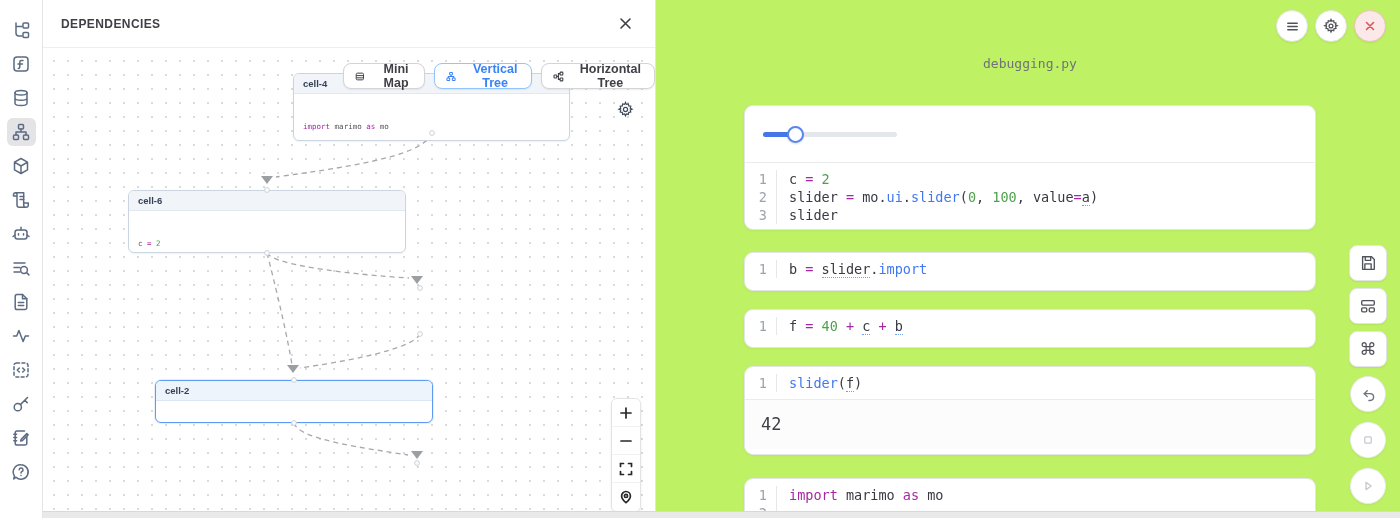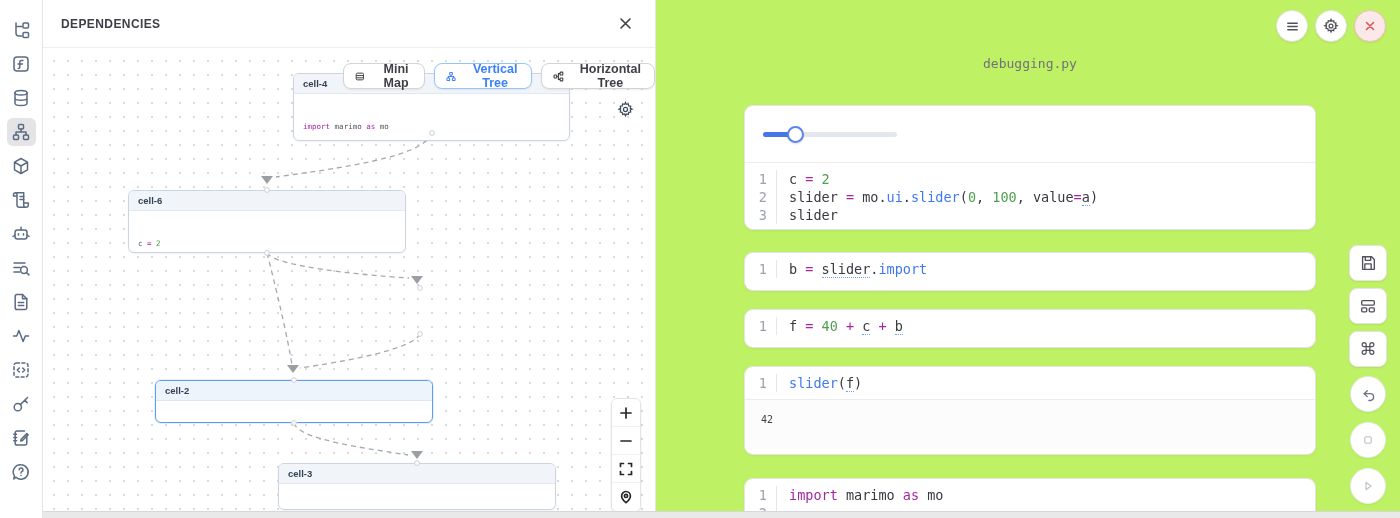--- a/index.html
+++ b/index.html
@@ -73,21 +73,21 @@
   .ln { flex:0 0 32px; text-align:right; padding-right:9px; color:#9ca3af; border-right:1px solid #e5e7eb; }
   .code { padding-left:12px; white-space:pre; color:#383a42; }
   .tok-kw { color:#a626a4; font-weight:normal; }
   .tok-op { color:#a626a4; }
   .tok-num { color:#50a14f; }
   .tok-fn { color:#4078f2; }
   .tok-pl { color:inherit; }
   .tok-un { border-bottom:1.5px dotted #6ea0f5; }
   .out-top { height:57px; border-bottom:1px solid #ececef; display:flex; align-items:center; padding-left:18px; }
   .out-bottom { border-top:1px solid #ececef; background:#fcfcfc; padding:14px 16px;
-    font-family:"DejaVu Sans Mono", monospace; font-size:10px; color:#3f3f46; min-height:50px; }
+    font-family:"DejaVu Sans Mono", monospace; font-size:17px; color:#3f3f46; min-height:50px; }
 
   .slider { position:relative; width:134px; height:17px; cursor:pointer; }
   .slider .track { position:absolute; top:6px; left:0; width:134px; height:5px; background:#e4e7ec; border-radius:3px; }
   .slider .fill { position:absolute; top:6px; left:0; height:5px; background:#4677e8; border-radius:3px; }
   .slider .thumb { position:absolute; top:0; width:17px; height:17px; border-radius:50%; background:#fff;
     border:2px solid #5a86ea; box-shadow:0 1px 2px rgba(0,0,0,.15); }
 
   .side-actions { position:absolute; right:13px; top:245px; display:flex; flex-direction:column; gap:6px; z-index:6; }
   .sq-btn { width:38px; height:36px; border-radius:8px; background:#fff; border:1px solid #e4e4e7;
     box-shadow:0 1px 2px rgba(0,0,0,.07); display:flex; align-items:center; justify-content:center; cursor:pointer;
@@ -241,26 +241,20 @@
           
           
         </div>
       </div>
       <div class="gcell selected" style="left:112px; top:332px; width:278px; height:43px;">
         <div class="ghead">cell-2</div>
         <div class="gbody">
           
         </div>
       </div>
-      <div class="gcell" style="left:235px; top:415px; width:278px; height:47px;">
-        <div class="ghead">cell-3</div>
-        <div class="gbody">
-          
-        </div>
-      </div>
 
       <svg class="ports" width="613" height="463">
         <g fill="#fcfcfd" stroke="#cdd2d8" stroke-width="1">
           <circle cx="389" cy="85" r="2.4"></circle>
             <circle cx="224" cy="142" r="2.4"></circle>
           <circle cx="224" cy="205" r="2.4"></circle>
             <circle cx="377" cy="240" r="2.4"></circle>
           <circle cx="377" cy="286" r="2.4"></circle>
             <circle cx="251" cy="332" r="2.4"></circle>
           <circle cx="251" cy="375" r="2.4"></circle>

